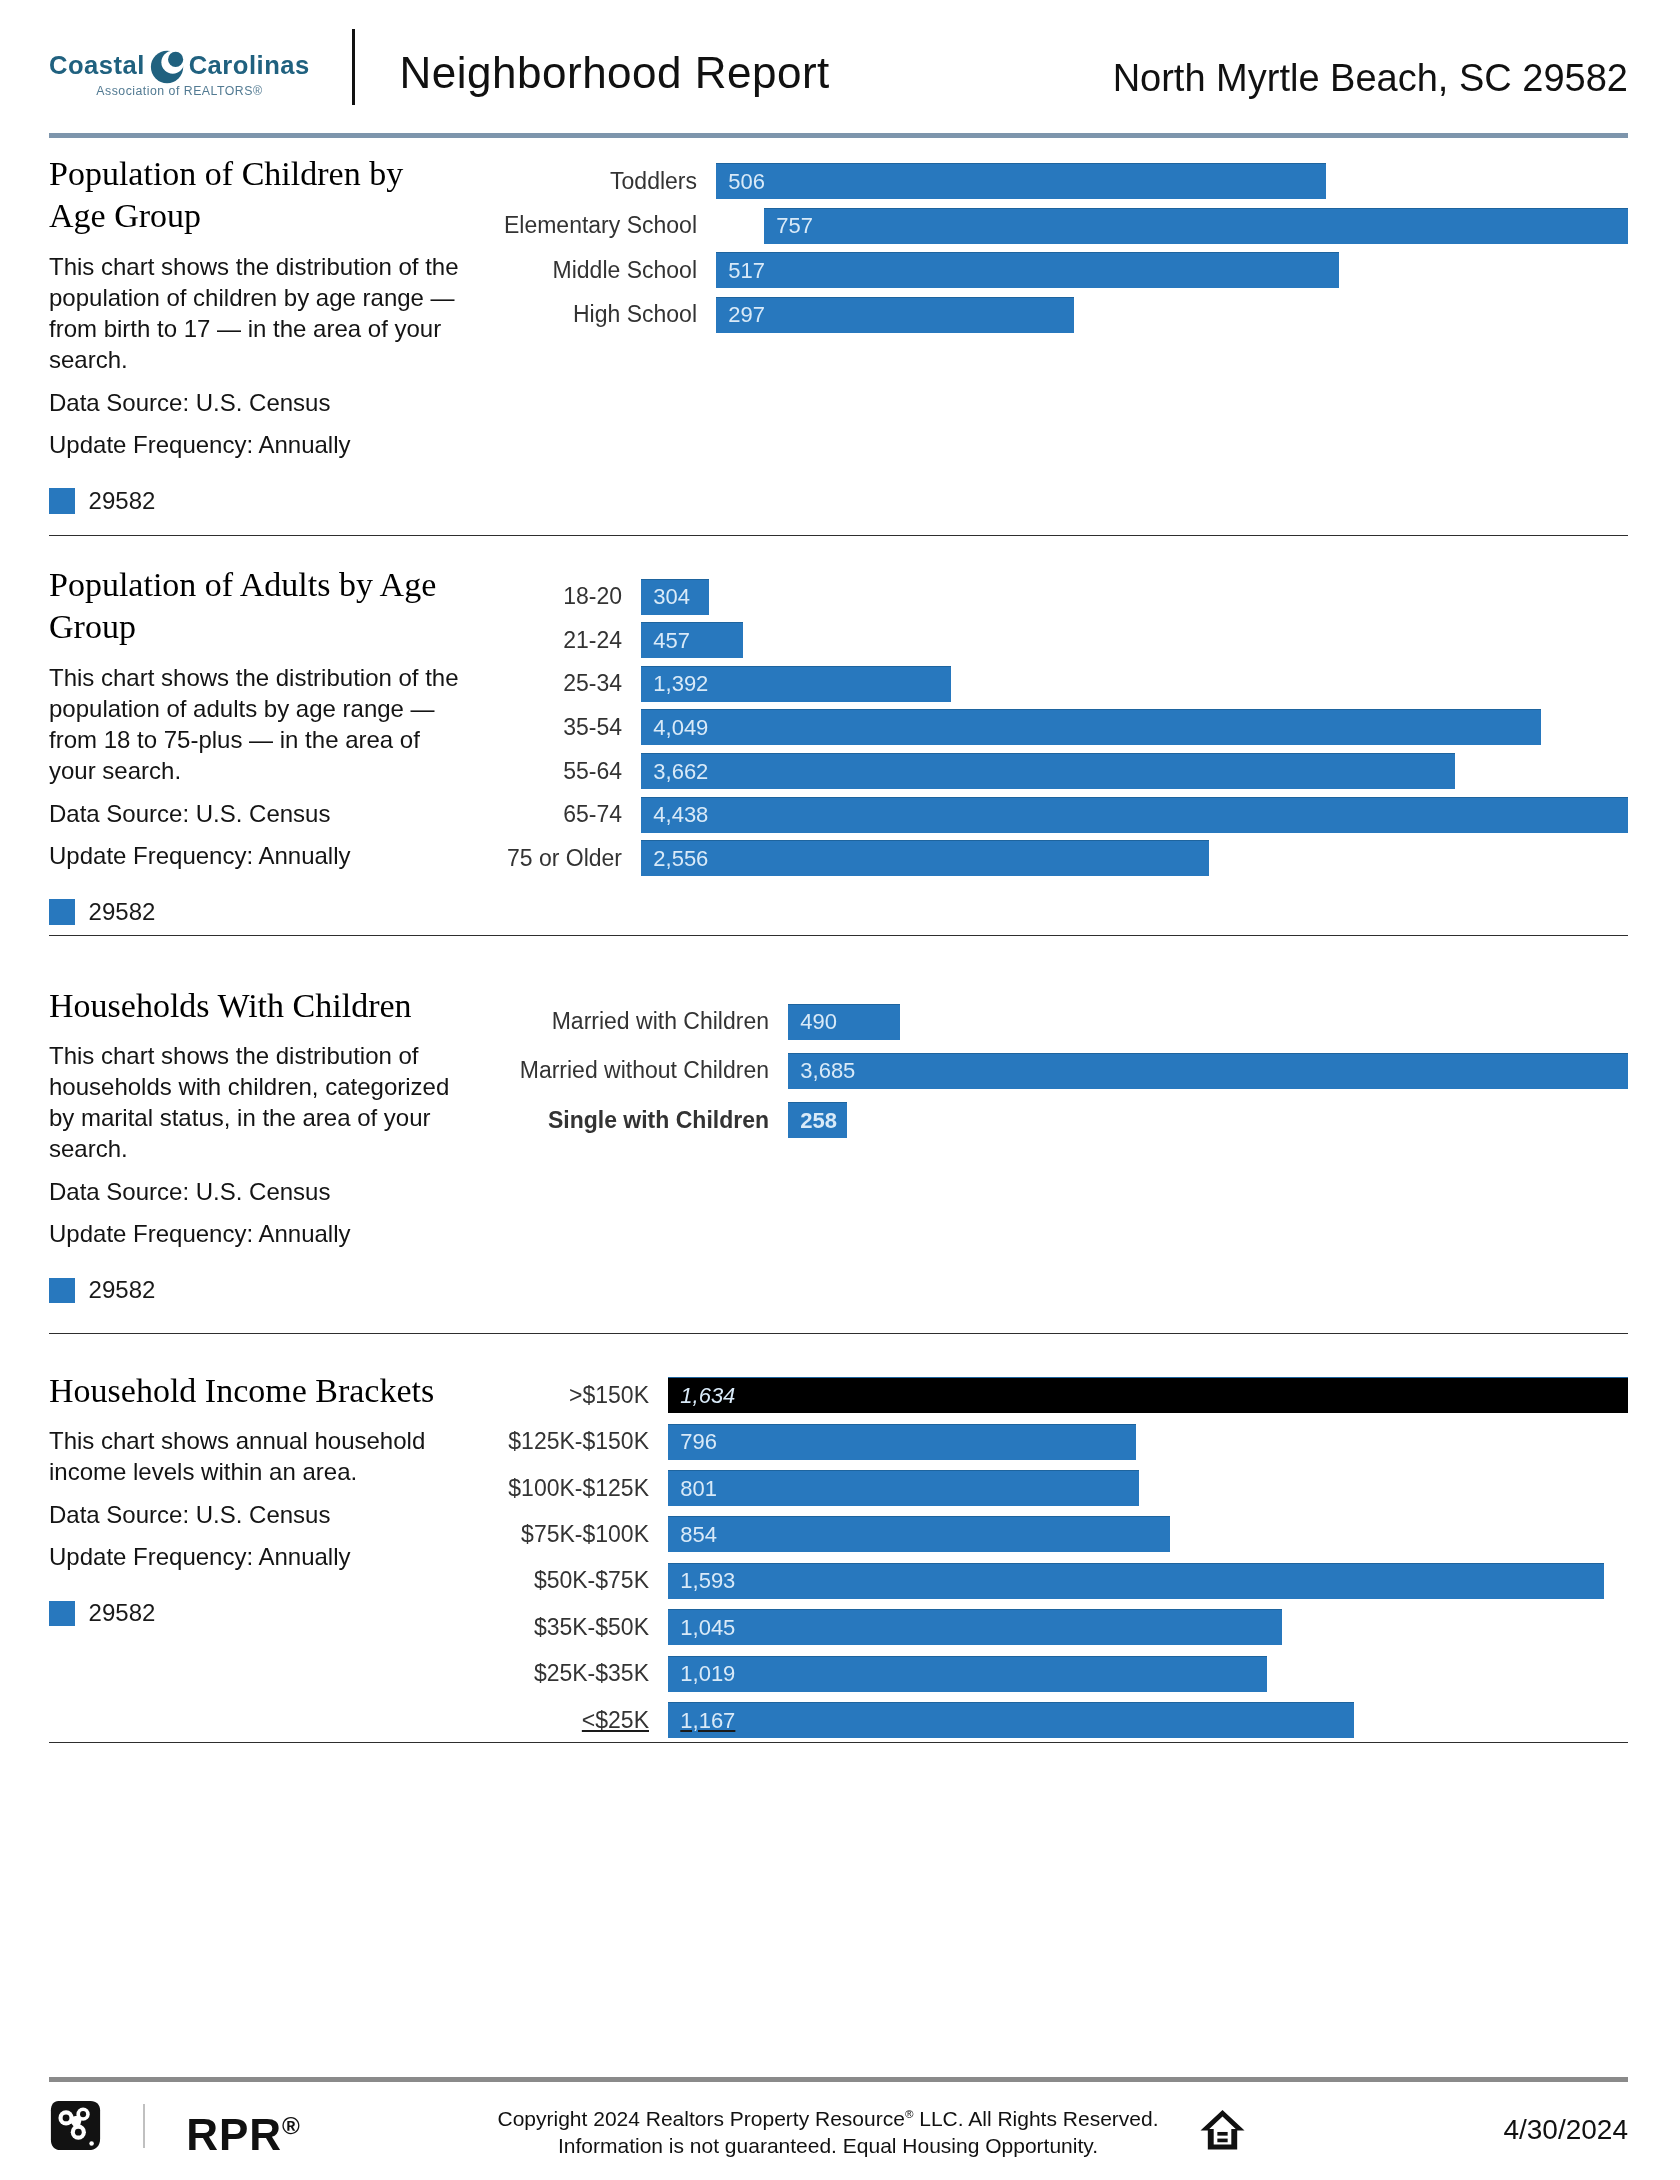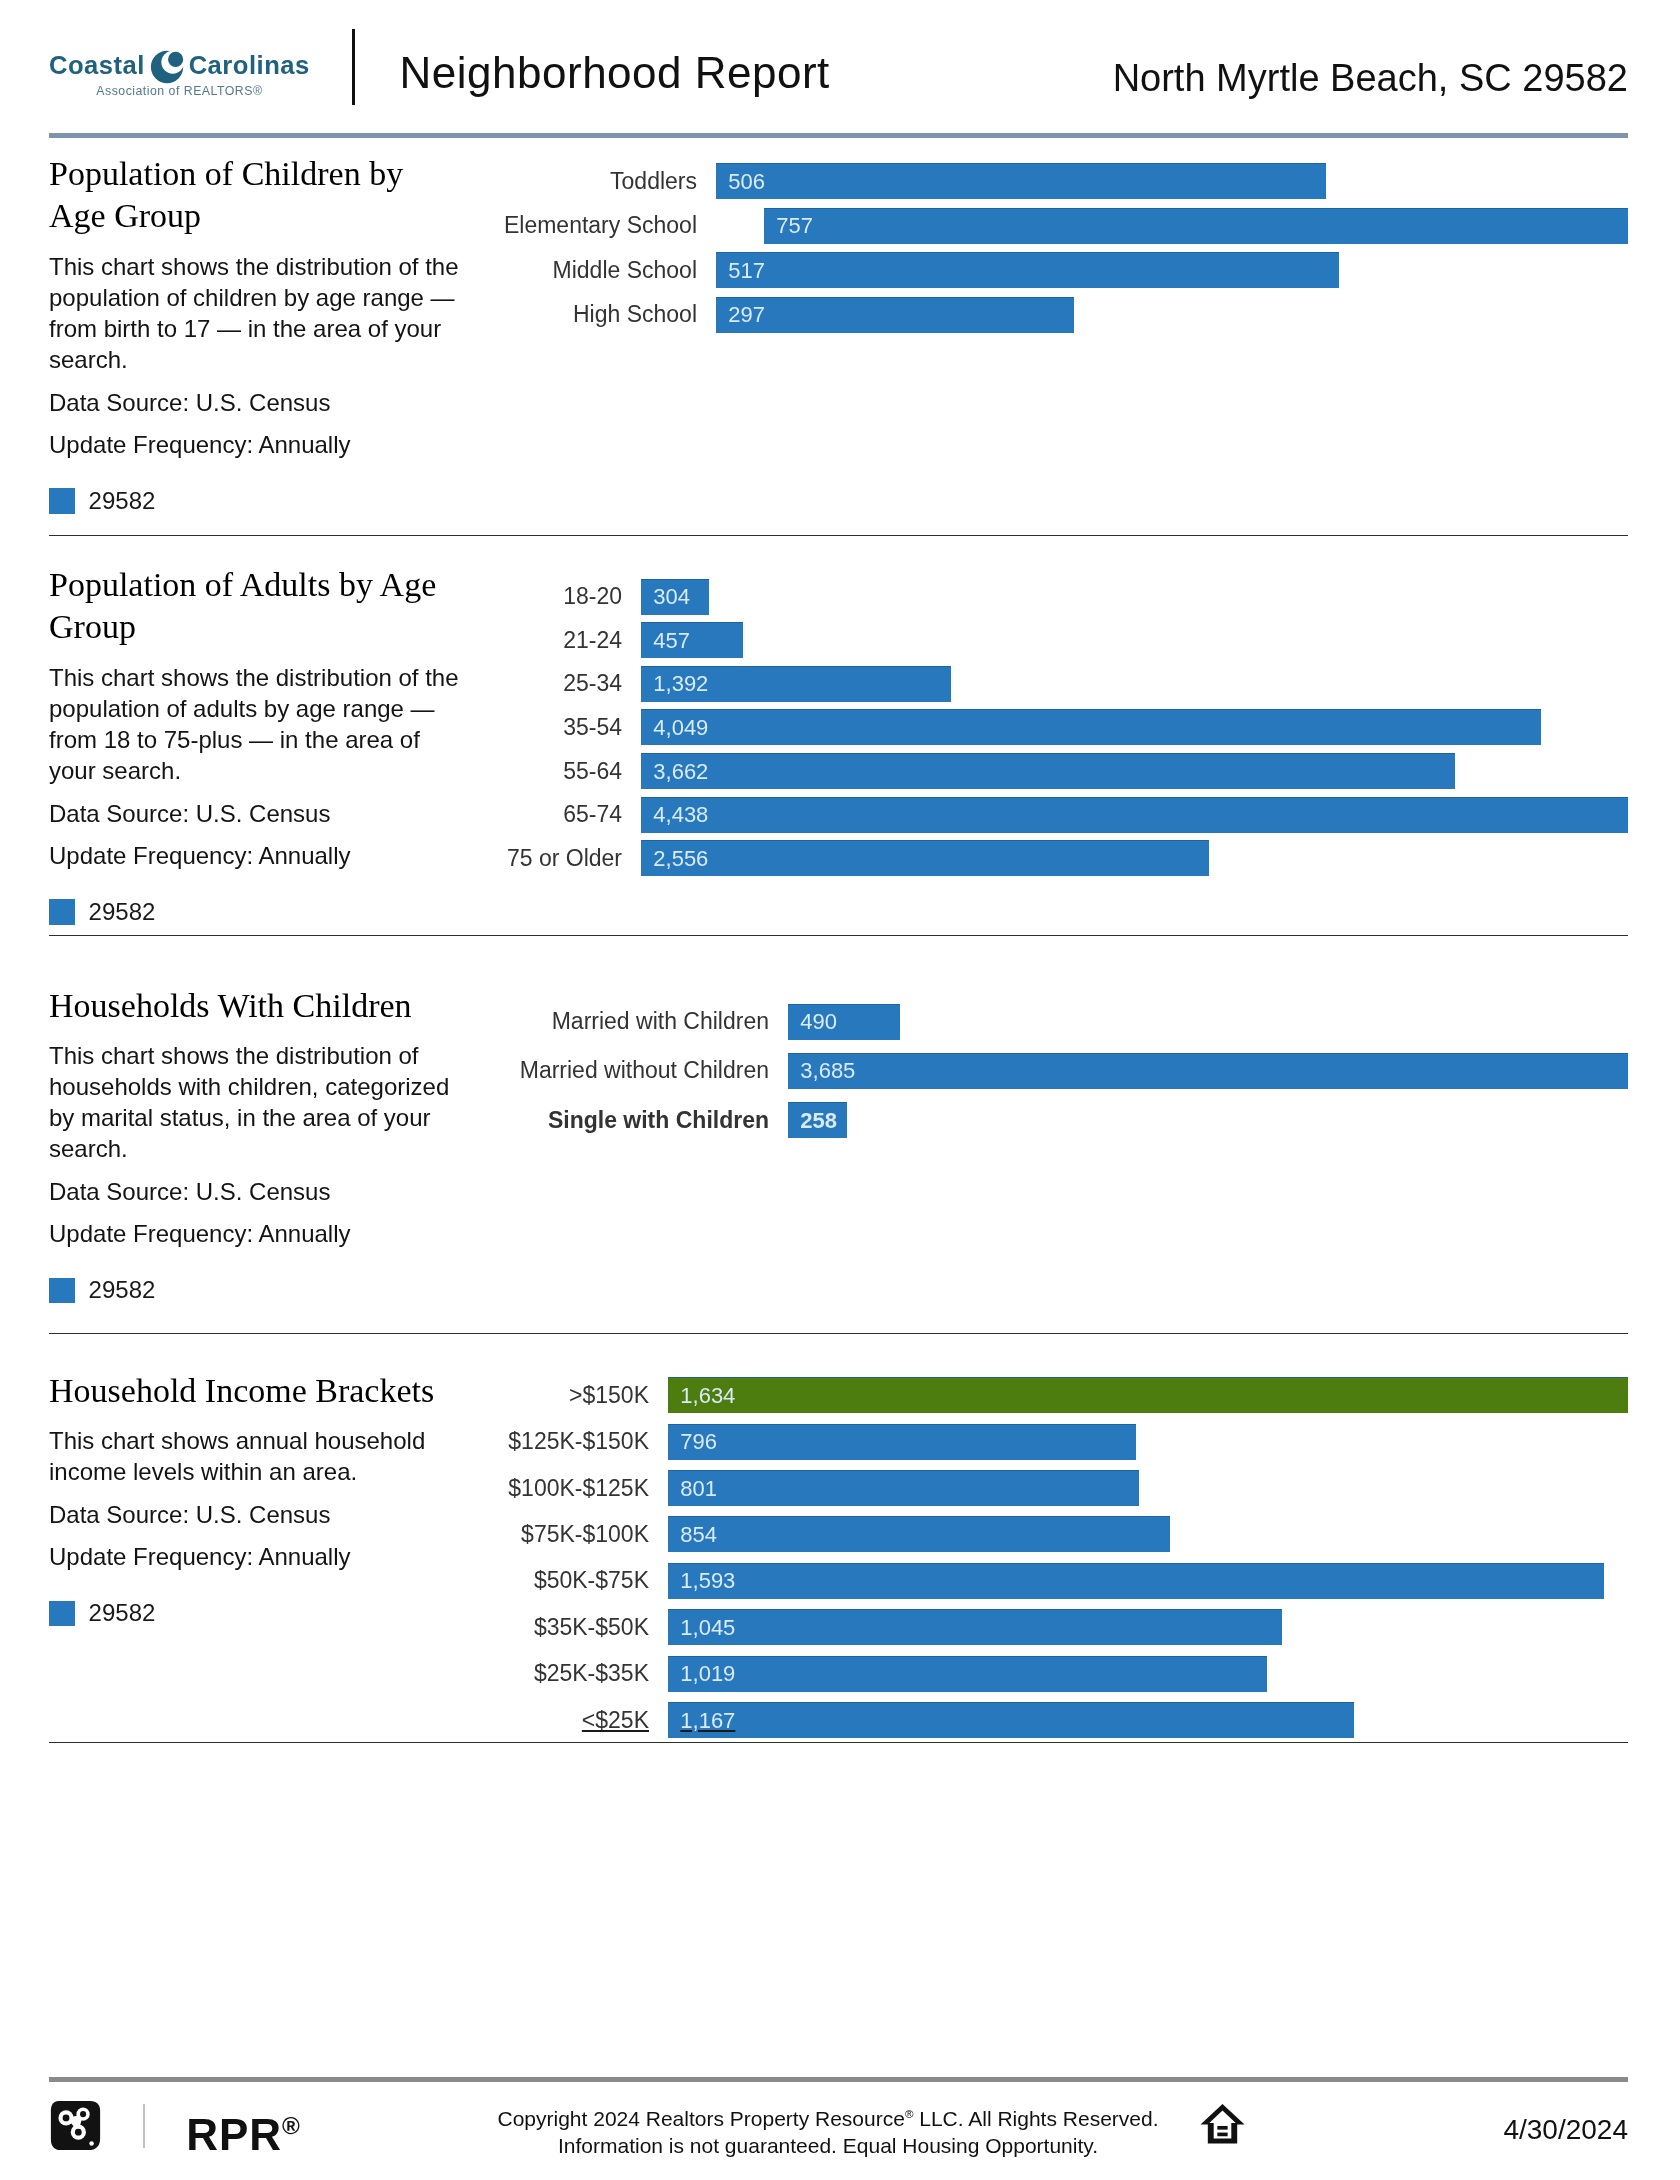--- a/index.html
+++ b/index.html
@@ -41,21 +41,21 @@
   .cval{color:#d9eaf8;font-size:22px;padding-left:12.3px;white-space:nowrap;}
   
   .spacer{height:334px;}
   .footer-rule{height:5.7px;background:#8a8a8a;}
   .footer-row{display:flex;align-items:center;padding-top:17px;}
   .rpr{display:flex;align-items:flex-start;flex:0 0 284px;width:284px;gap:28px;}
   .rpr-icon{width:53px;height:53px;}
   .rpr-divider{width:1.9px;height:44px;background:#c0c0c0;margin:4.7px 13.2px 0 13.2px;}
   .rpr-text{font-size:44px;font-weight:700;letter-spacing:0.9px;color:#111;line-height:53px;}
   .sup{font-size:55%;vertical-align:super;}
-  .copyright{flex:1;display:flex;align-items:flex-start;justify-content:center;}
+  .copyright{flex:1;display:flex;align-items:center;justify-content:center;}
   .copy-lines{text-align:center;font-size:21px;line-height:27.4px;color:#111;}
   .eho{width:47px;height:47px;margin-left:40px;}
   .date{flex:0 0 218px;text-align:right;font-size:28px;color:#111;}
 </style>
 </head>
 <body>
 
 <div class="page">
 
   <div class="header-row">
@@ -242,21 +242,21 @@
       <div class="meta">Update Frequency: Annually</div>
       <div class="legend">
         <span class="legend-swatch"></span>
         <span class="legend-label">29582</span>
       </div>
     </div>
     <div class="chart" style="margin-top:7.6px">
         <div class="crow">
           <div class="clabel" style="width: 203px;">&gt;$150K</div>
           <div class="cbars">
-            <div class="cbar" style="background: #4d7c0f; width: 100%;">
+            <div class="cbar" style="background: #000000; width: 100%; font-style: italic;">
               <span class="cval">1,634</span>
             </div>
           </div>
         </div>
         <div class="crow" style="margin-top: 10.4px;">
           <div class="clabel" style="width: 203px;">$125K-$150K</div>
           <div class="cbars">
             <div class="cbar" style="background: rgb(40, 120, 190); width: 48.71%;">
               <span class="cval">796</span>
             </div>

